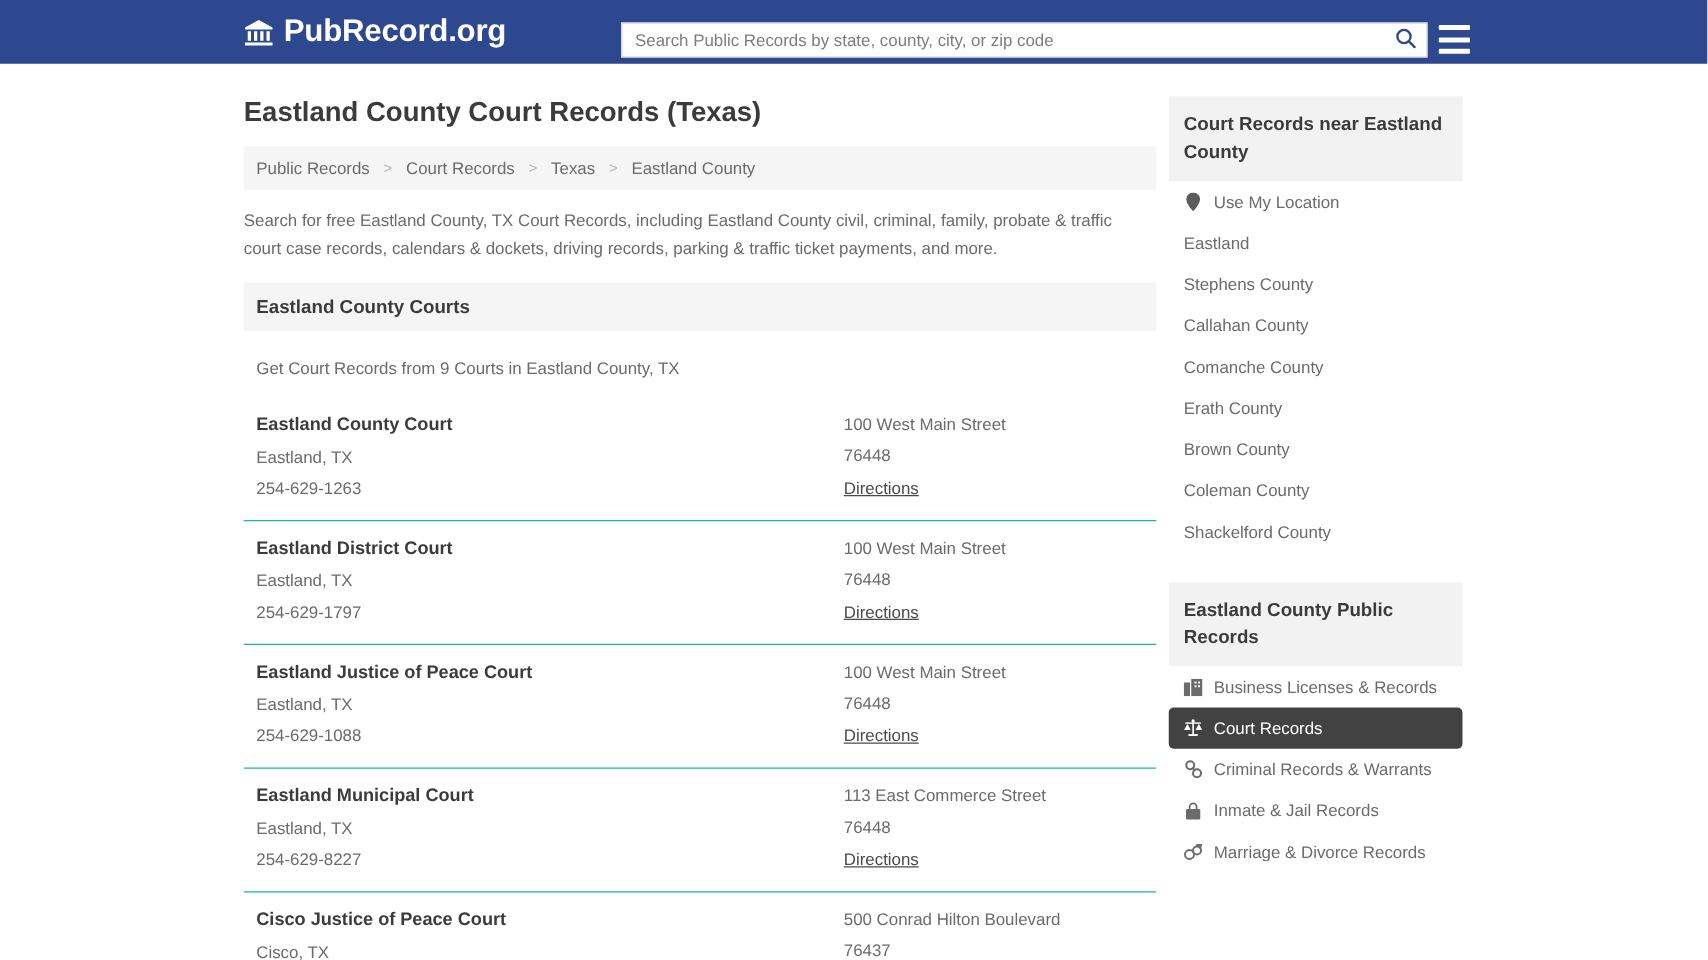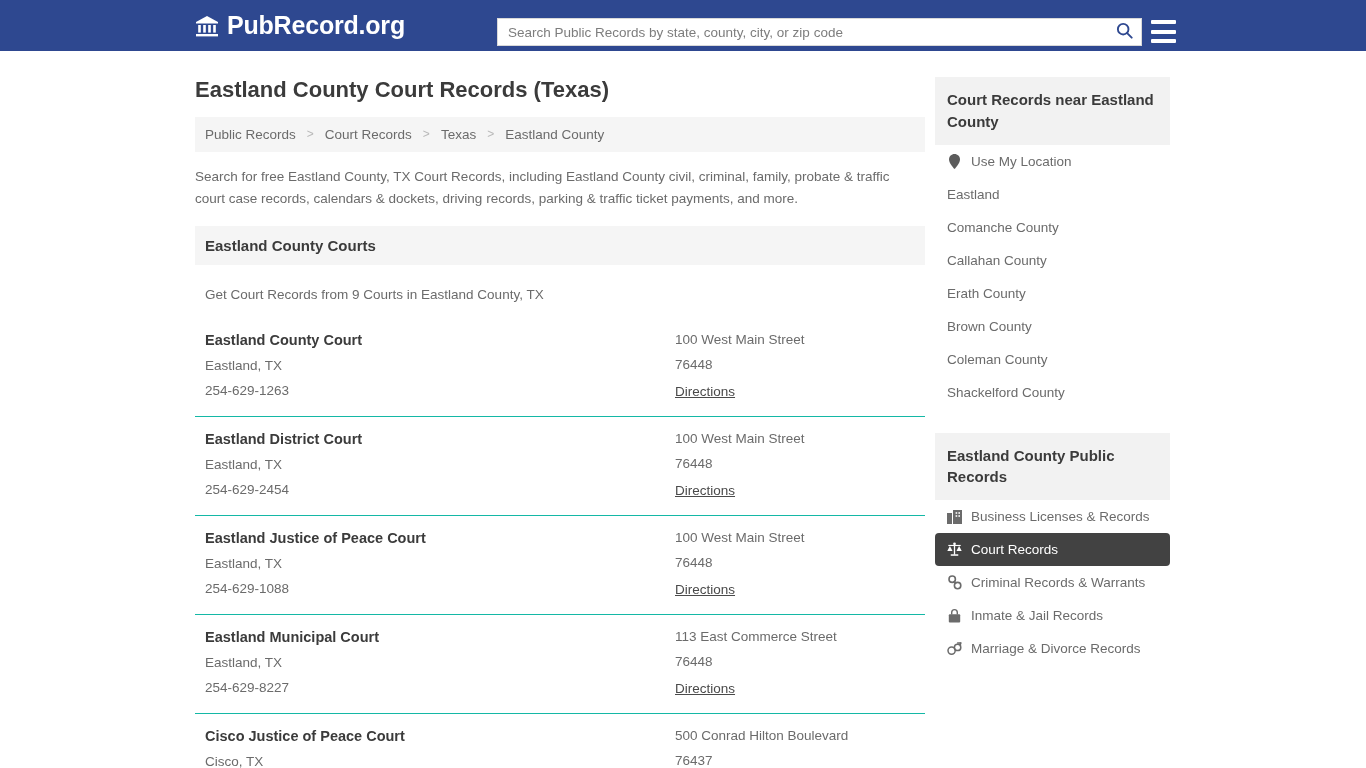--- a/index.html
+++ b/index.html
@@ -260,21 +260,21 @@
             <a class="court-name" href="#">Eastland County Court</a>
             <div class="court-city">Eastland, TX</div>
             <div class="court-phone">254-629-1263</div>
           </div>
           <div class="court-right"><div class="court-addr">100 West Main Street</div><div class="court-zip">76448</div><a class="directions" href="#">Directions</a></div>
         </div>
         <div class="court-row">
           <div class="court-left">
             <a class="court-name" href="#">Eastland District Court</a>
             <div class="court-city">Eastland, TX</div>
-            <div class="court-phone">254-629-2454</div>
+            <div class="court-phone">254-629-1797</div>
           </div>
           <div class="court-right"><div class="court-addr">100 West Main Street</div><div class="court-zip">76448</div><a class="directions" href="#">Directions</a></div>
         </div>
         <div class="court-row">
           <div class="court-left">
             <a class="court-name" href="#">Eastland Justice of Peace Court</a>
             <div class="court-city">Eastland, TX</div>
             <div class="court-phone">254-629-1088</div>
           </div>
           <div class="court-right"><div class="court-addr">100 West Main Street</div><div class="court-zip">76448</div><a class="directions" href="#">Directions</a></div>
@@ -310,24 +310,27 @@
               <svg width="11" height="15" viewBox="0 0 11 15" fill="#5c5c5c">
                 <path d="M5.5 0C2.5 0 0 2.4 0 5.4c0 4 5.5 9.6 5.5 9.6S11 9.4 11 5.4C11 2.4 8.5 0 5.5 0z"></path>
               </svg>
             </span>
             <span class="panel-item-label">Use My Location</span>
           </li>
           <li class="panel-item">
             <span class="panel-item-label">Eastland</span>
           </li>
           <li class="panel-item">
+            <span class="panel-item-label">Stephens County</span>
+          </li>
+          <li class="panel-item">
+            <span class="panel-item-label">Callahan County</span>
+          </li>
+          <li class="panel-item">
             <span class="panel-item-label">Comanche County</span>
-          </li>
-          <li class="panel-item">
-            <span class="panel-item-label">Callahan County</span>
           </li>
           <li class="panel-item">
             <span class="panel-item-label">Erath County</span>
           </li>
           <li class="panel-item">
             <span class="panel-item-label">Brown County</span>
           </li>
           <li class="panel-item">
             <span class="panel-item-label">Coleman County</span>
           </li>

